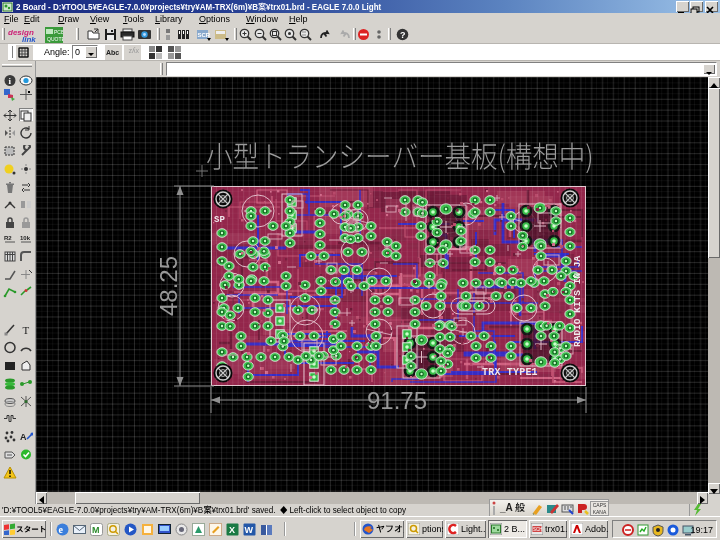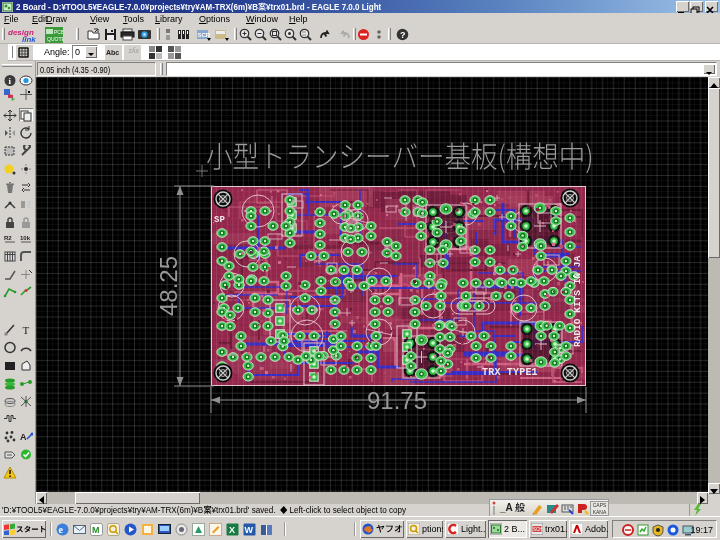--- a/index.html
+++ b/index.html
@@ -58,22 +58,22 @@
         <rect x="3" y="1" width="6" height="5" fill="none" stroke="#000"></rect>
         <rect x="1" y="3" width="6" height="5" fill="#d6d3ce" stroke="#000"></rect>
       </svg></div>
   <div class="wbtn" style="left:705px"><svg width="11" height="9">
         <path d="M2,1 L8,7 M8,1 L2,7" stroke="#000" stroke-width="1.6"></path>
       </svg></div>
 </div>
 
 <div id="menubar" class="abs">
   <span style="left:4px"><u>F</u>ile</span>
-  <span style="left:32px"><u>E</u>dit</span>
-  <span style="left:46px"><u>D</u>raw</span>
+  <span style="left:24px"><u>E</u>dit</span>
+  <span style="left:58px"><u>D</u>raw</span>
   <span style="left:90px"><u>V</u>iew</span>
   <span style="left:123px"><u>T</u>ools</span>
   <span style="left:155px"><u>L</u>ibrary</span>
   <span style="left:199px"><u>O</u>ptions</span>
   <span style="left:246px"><u>W</u>indow</span>
   <span style="left:289px"><u>H</u>elp</span>
 </div>
 
 <div id="tb1" class="abs">
   <div class="grip abs" style="left:2px;top:2px"></div>
@@ -208,23 +208,20 @@
       </svg></div>
   <div class="tbtn" style="left:159px"><svg width="16" height="14">
         <rect x="1" y="1" width="6" height="6" fill="#555"></rect>
         <rect x="8" y="1" width="6" height="6" fill="#999"></rect>
         <rect x="1" y="8" width="6" height="6" fill="#999"></rect>
         <rect x="8" y="8" width="6" height="6" fill="#555"></rect>
       </svg></div>
 </div>
 
 <div id="row3" class="abs">
-  <div class="abs sunken" style="left:37px;top:1px;width:119px;height:14px;background:#d6d3ce">
-    <span style="position:absolute;left:2px;top:1.5px;font-size:9px;white-space:nowrap;transform:scaleX(0.82);transform-origin:0 0;display:inline-block">0.05 inch (4.35 -0.90)</span>
-  </div>
   <div class="grip abs" style="left:160px;top:2px"></div>
   <div class="abs sunken" style="left:166px;top:1px;width:551px;height:14px;background:#fff">
     <div class="abs" style="right:1px;top:1px;width:12px;height:10px;background:#d6d3ce;box-shadow:inset 1px 1px 0 #fff, inset -1px -1px 0 #6a6a6a"><svg width="12" height="10">
           <path d="M3,4 l3,3 l3,-3 z" fill="#000"></path>
         </svg></div>
   </div>
 </div>
 
 <div id="lefttb" class="abs">
     <div class="abs" style="left:2px;top:3px;width:30px;height:3px;border-top:1px solid #fff;border-bottom:1px solid #888"></div>

